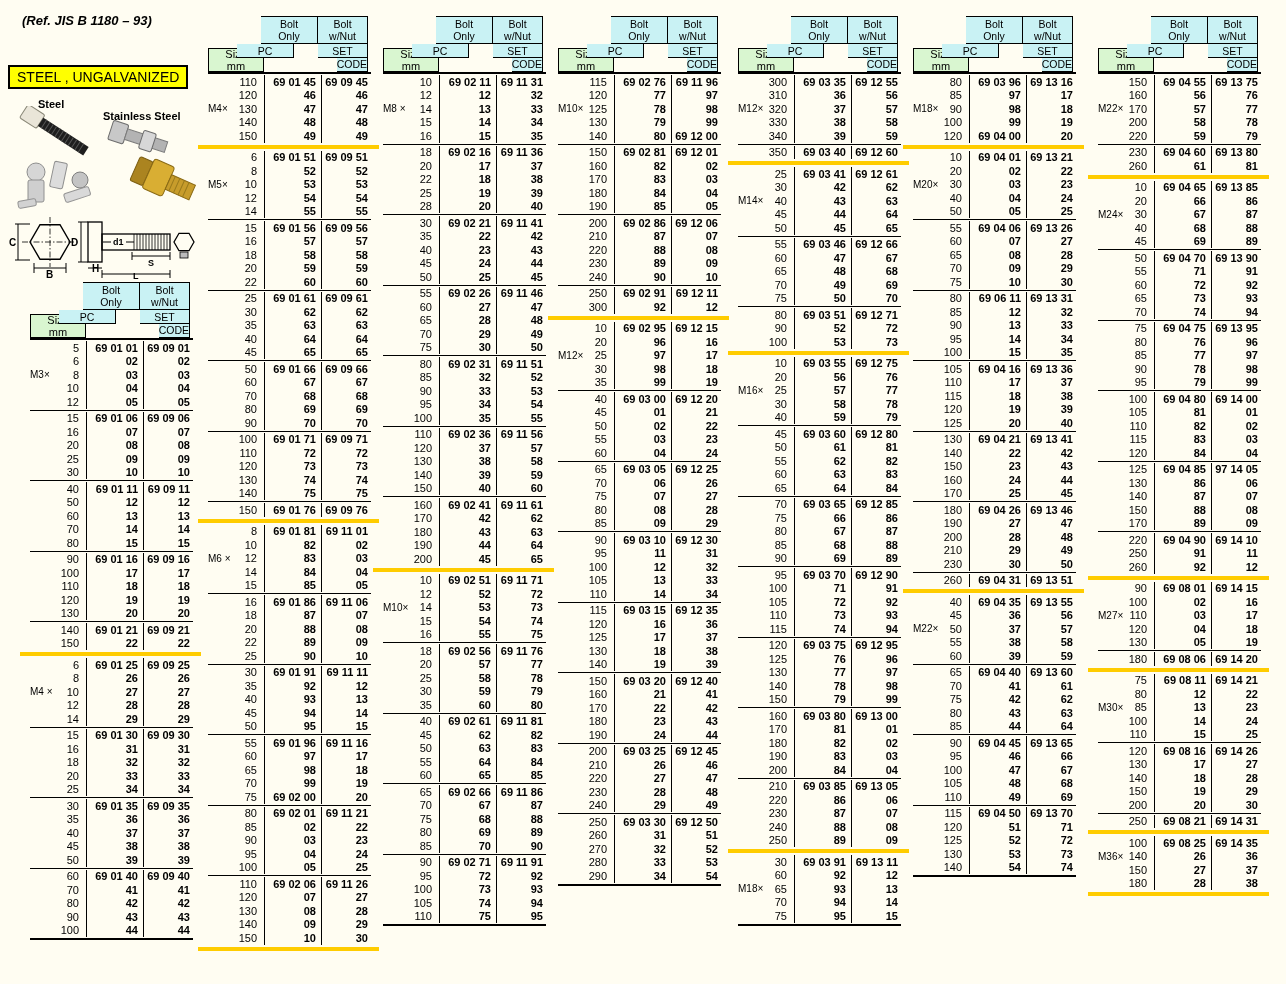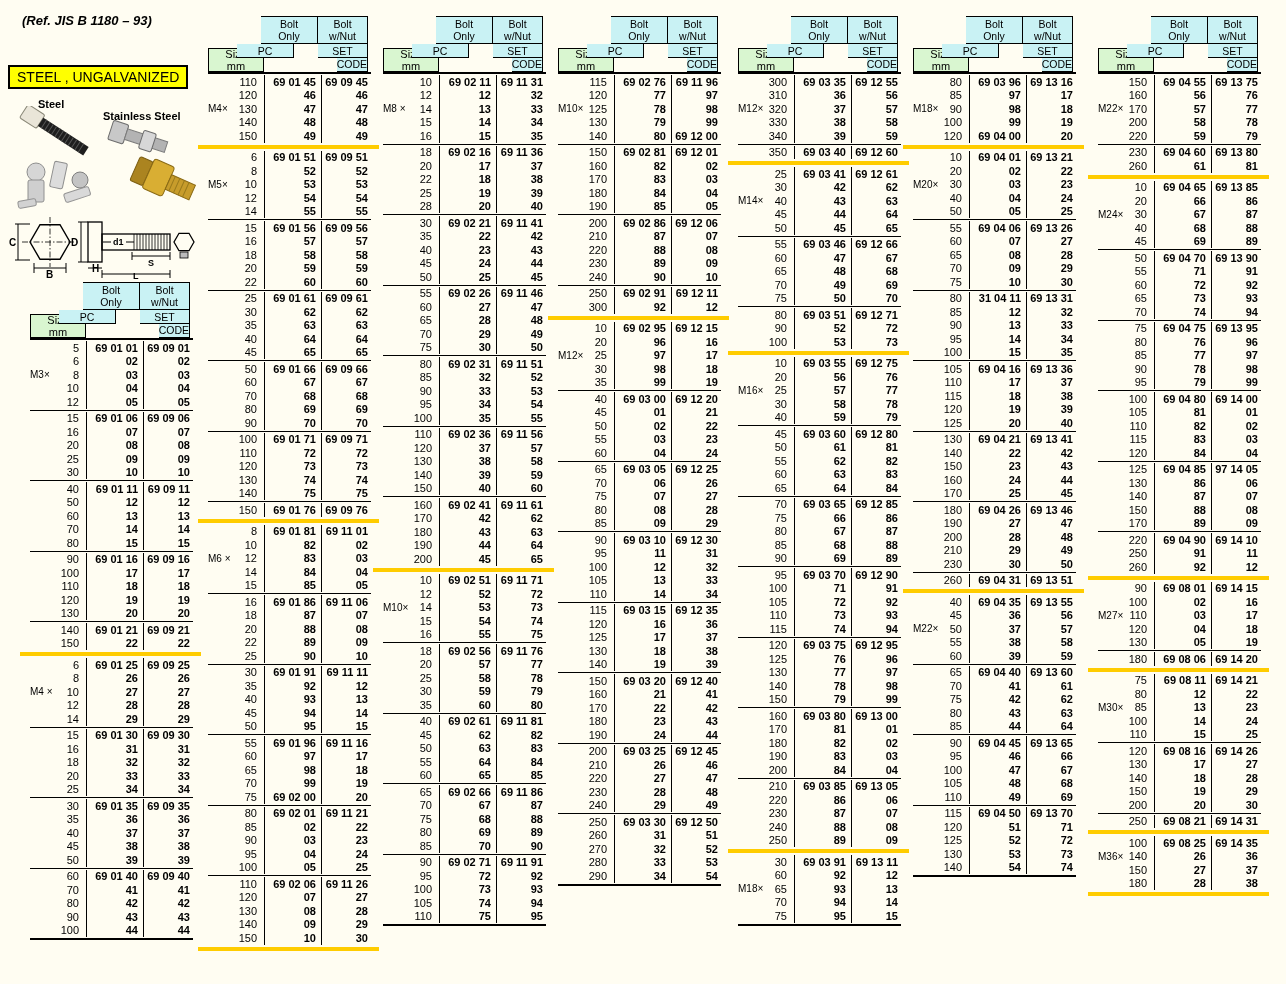--- a/index.html
+++ b/index.html
@@ -1939,21 +1939,21 @@
             </div>
             <div class="trow">
               <div class="tc size">75</div>
               <div class="tc pc">10</div>
               <div class="tc set">30</div>
             </div>
           </div>
           <div class="tgroup">
             <div class="trow">
               <div class="tc size">80</div>
-              <div class="tc pc">31 04 11</div>
+              <div class="tc pc">69 06 11</div>
               <div class="tc set">69 13 31</div>
             </div>
             <div class="trow">
               <div class="tc size">85</div>
               <div class="tc pc">12</div>
               <div class="tc set">32</div>
             </div>
             <div class="trow">
               <div class="tc size">90</div>
               <div class="tc pc">13</div>

